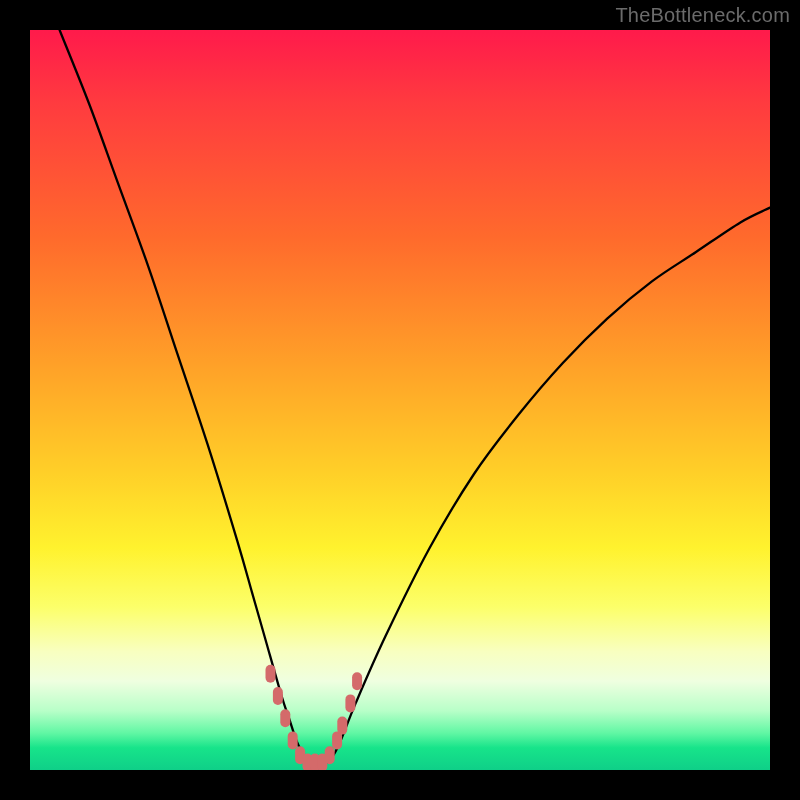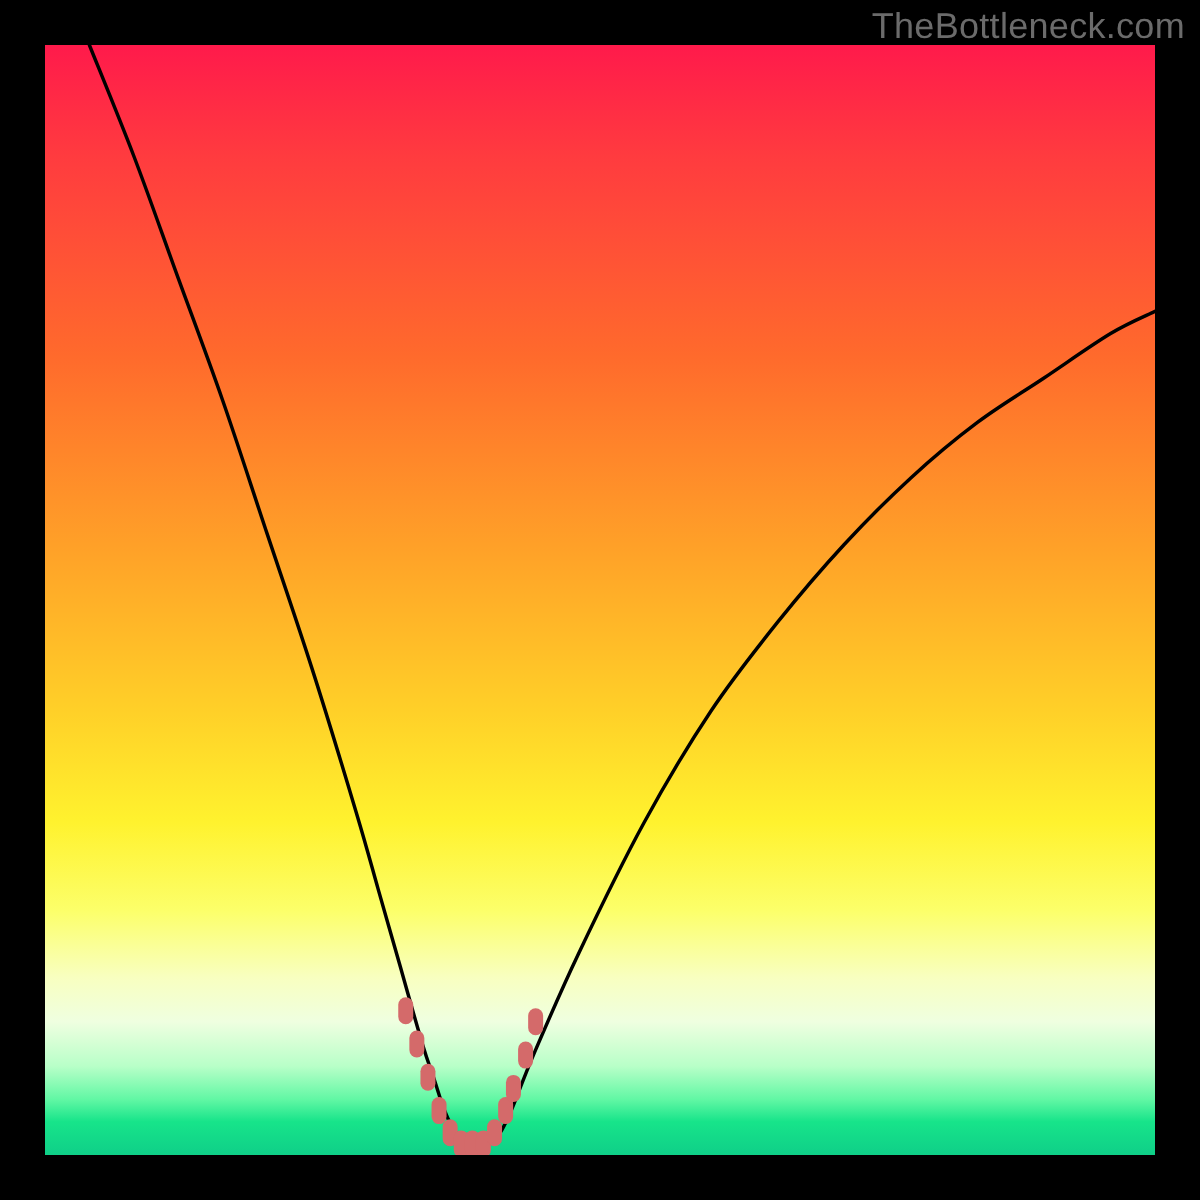--- a/index.html
+++ b/index.html
@@ -41,21 +41,21 @@
       #61f7a4 95%,
       #17e48a 97%,
       #0fcf88 100%
     );
   }
   .watermark {
     position: absolute;
     top: 4px;
     right: 10px;
     color: #6b6b6b;
-    font-size: 24px;
+    font-size: 20px;
     letter-spacing: 0.2px;
     user-select: none;
   }
   svg.curve {
     position: absolute;
     left: 0;
     top: 0;
     width: 740px;
     height: 740px;
     display: block;

